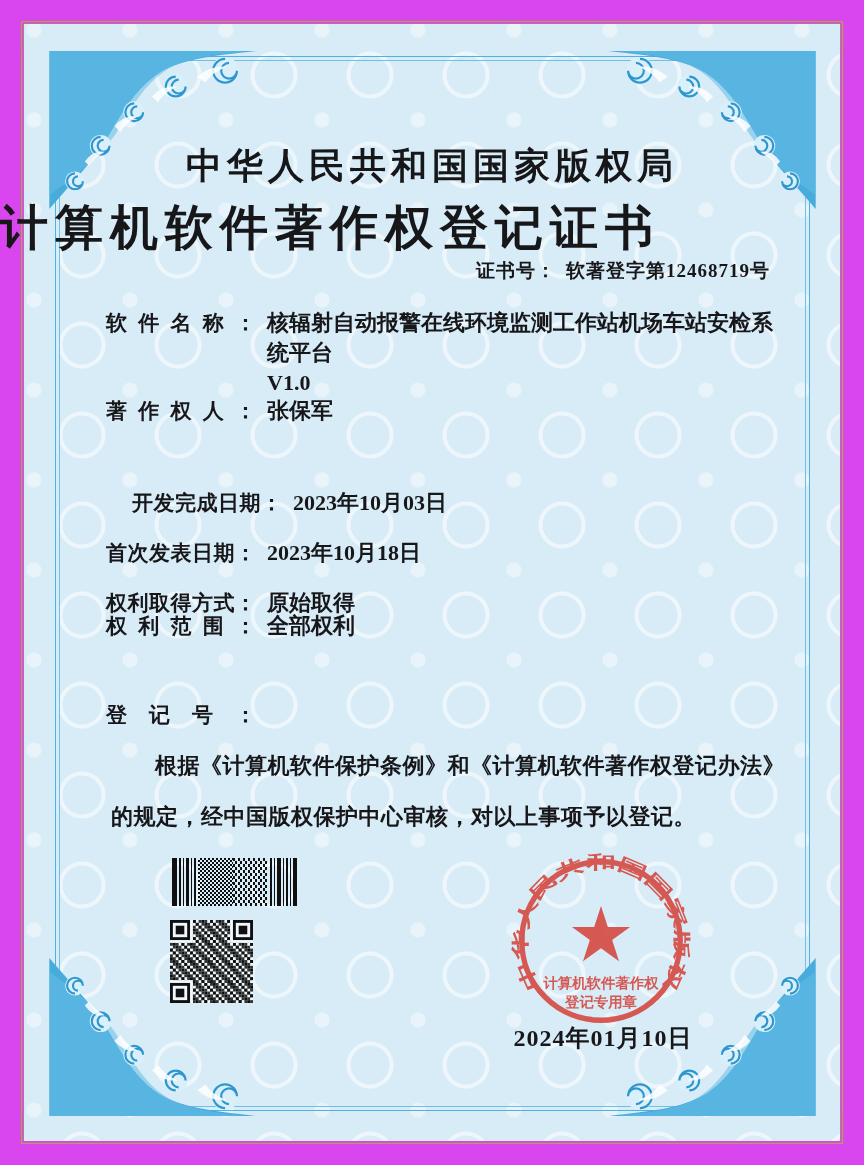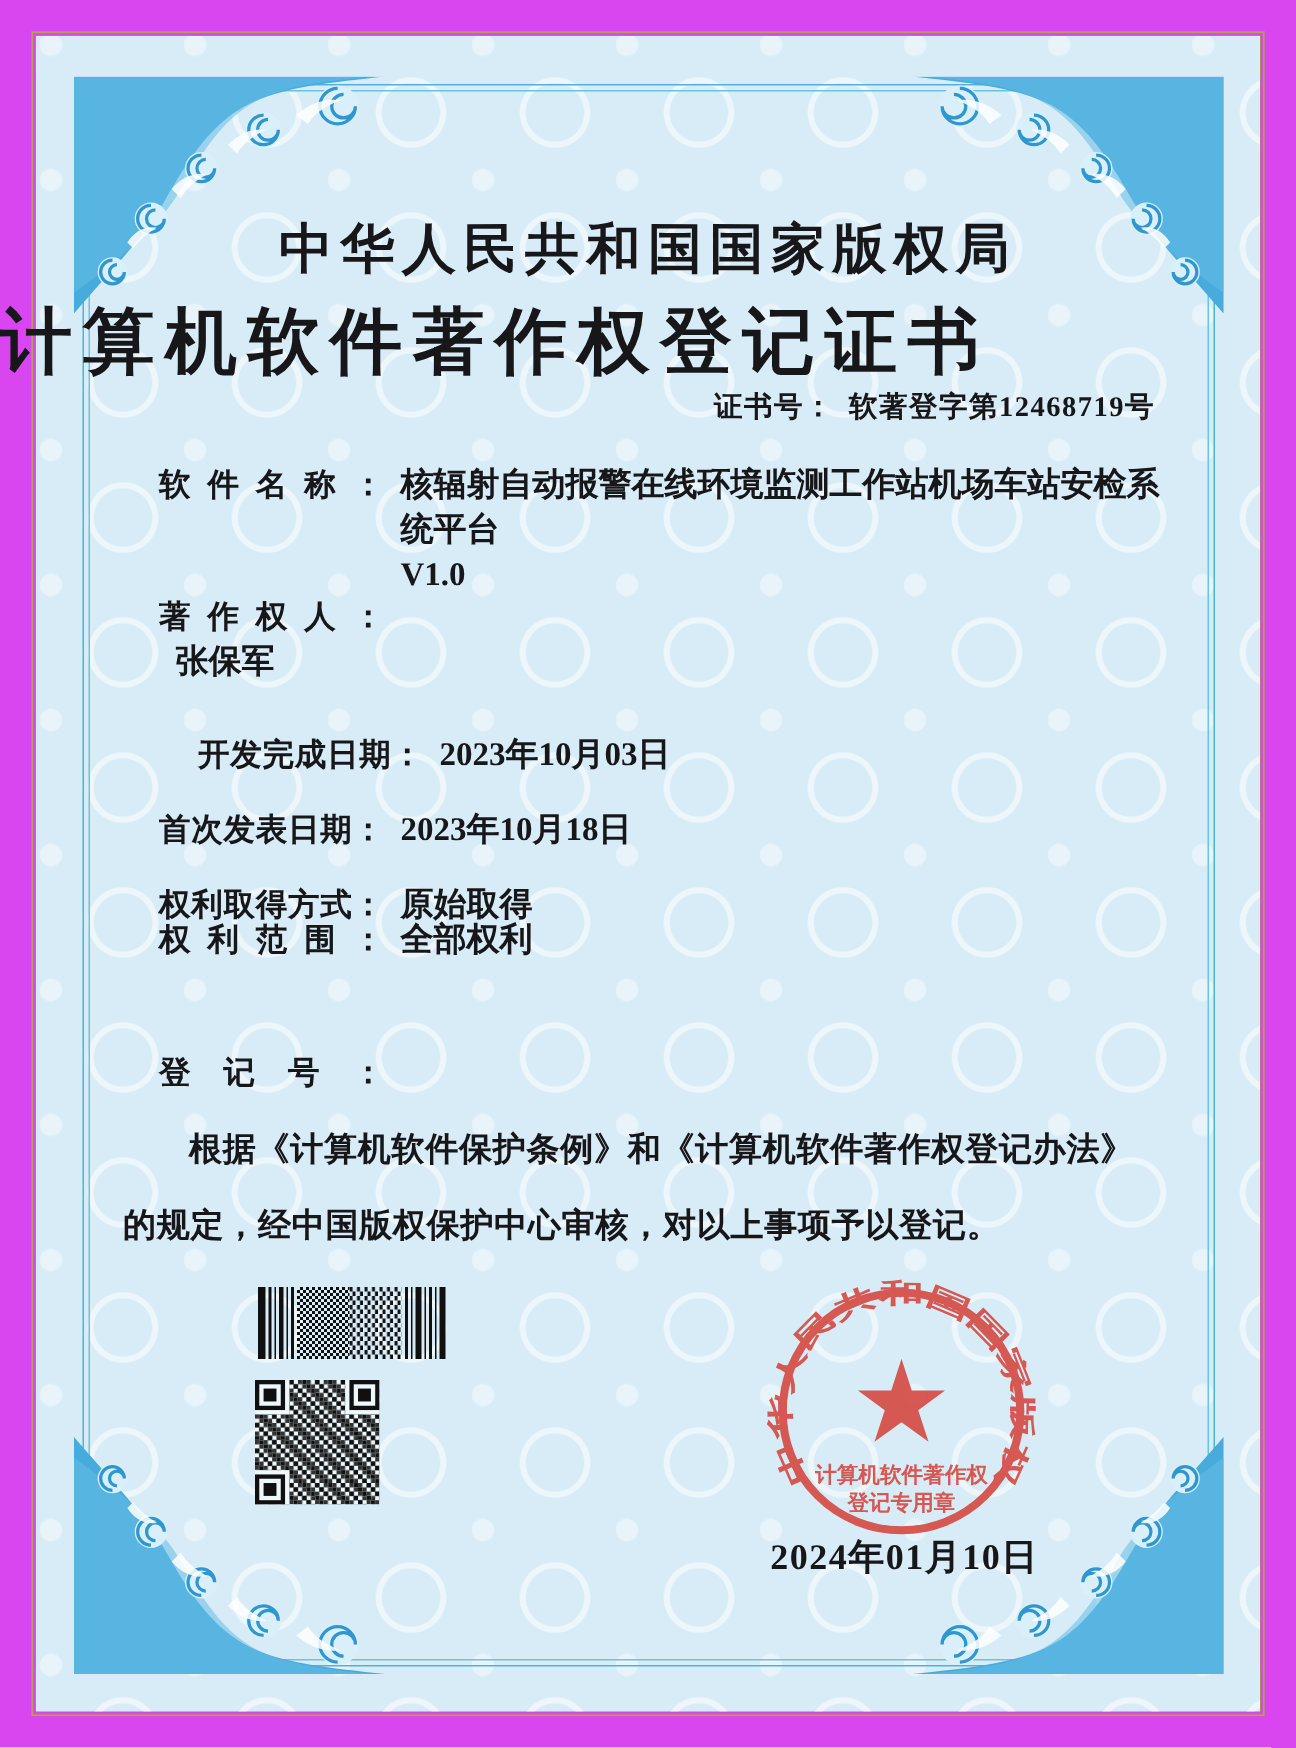--- a/index.html
+++ b/index.html
@@ -45,29 +45,29 @@
   .row{position:absolute; left:106px; display:flex; align-items:flex-start;}
   .row .flabel{
     width:150px; font-size:21px; font-weight:700;
     text-align:justify; text-align-last:justify; line-height:30px; flex:none;
   }
   .row .fvalue{
     margin-left:11px; width:512px; font-size:22px; font-weight:700;
     line-height:30px; word-break:break-all;
   }
   .row-name{top:308px;}
-  .row-owner{top:396px;flex-direction:column;}
+  .row-owner{top:396px;}
   .row-dev{top:488px;margin-left:26px;}
   .row-pub{top:538px;}
   .row-acq{top:588px;}
   .row-scope{top:611px;}
   .row-reg{top:700px;font-family:Liberation Serif, serif;}
 
   .statement{
-    position:absolute; top:740px; left:82px; width:694px;
+    position:absolute; top:740px; left:111px; width:694px;
     font-size:22px; font-weight:700; line-height:51px;
     text-indent:2em; letter-spacing:.5px; word-break:break-all;
   }
   .barcode{position:absolute; left:172px; top:858px; width:126px; height:48px;}
   .qrcode{position:absolute; left:170px; top:920px; width:83px; height:83px;}
   .seal{position:absolute; left:511px; top:851px; width:180px; height:180px; opacity:.88;}
   .issue-date{
     position:absolute; top:1022px; left:478px; width:250px; text-align:center;
     font-size:24px; font-weight:700; letter-spacing:1px; white-space:nowrap;
   }

